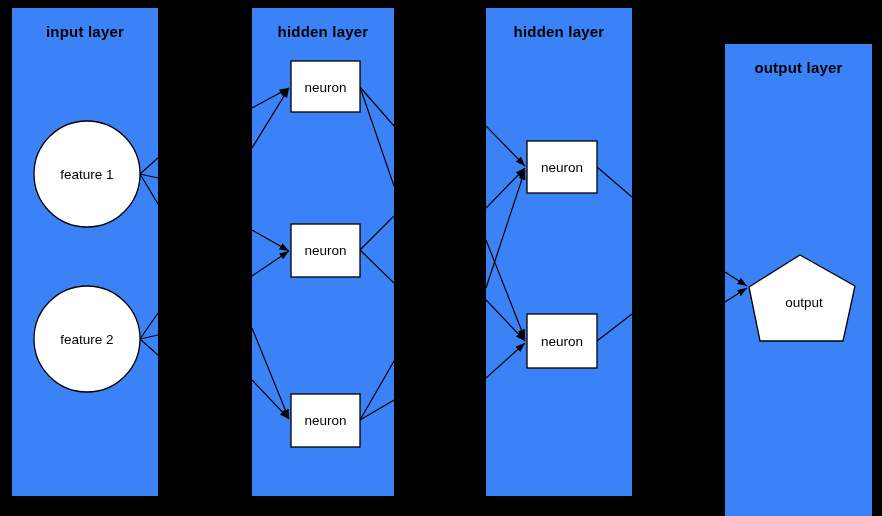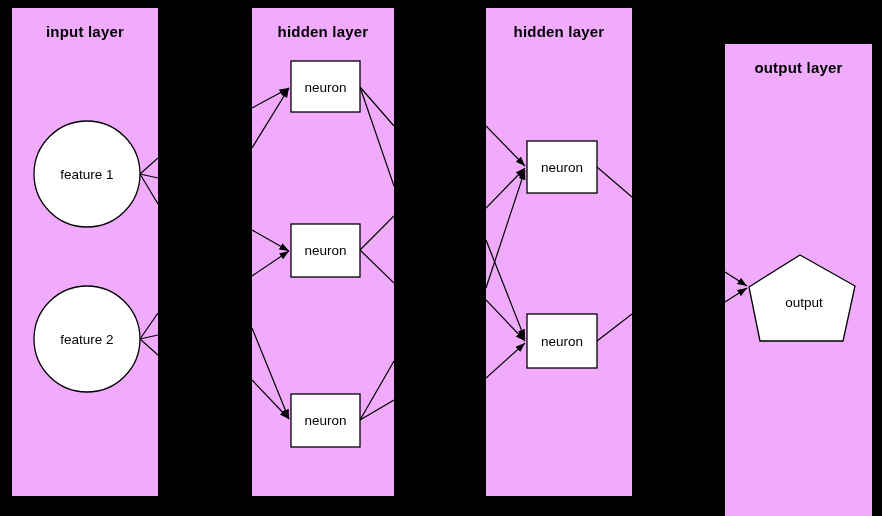--- a/index.html
+++ b/index.html
@@ -10,21 +10,21 @@
   #canvas {
     position: relative;
     width: 882px;
     height: 516px;
     background: #000000;
     overflow: hidden;
     font-family: "Liberation Sans", sans-serif;
   }
   .panel {
     position: absolute;
-    background: #f0abfc;
+    background: #3b82f6;
     overflow: hidden;
   }
   .panel-title {
     position: absolute;
     left: 0;
     width: 100%;
     text-align: center;
     font-weight: bold;
     font-size: 15px;
     color: #000000;

